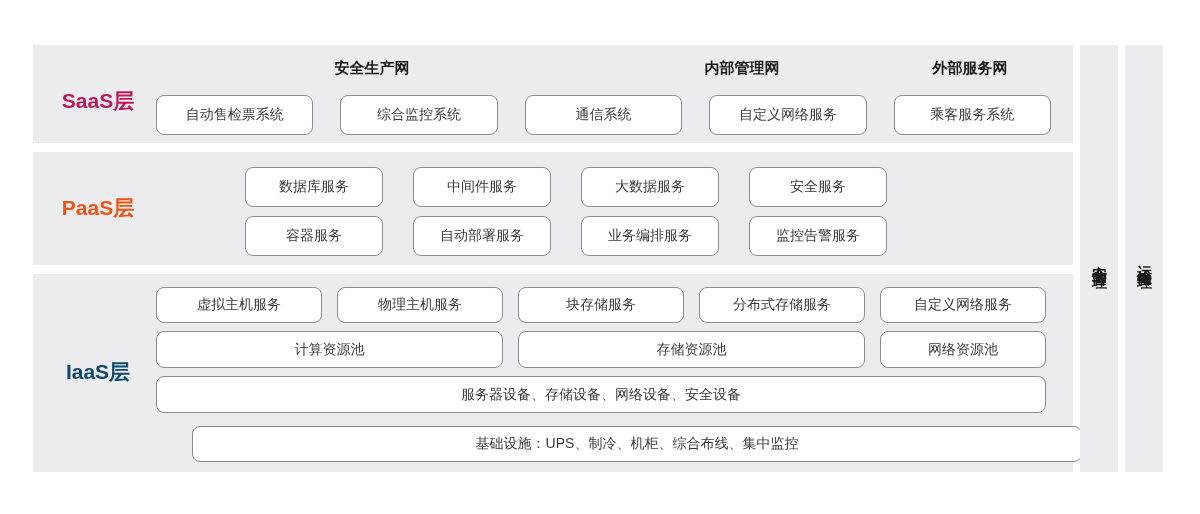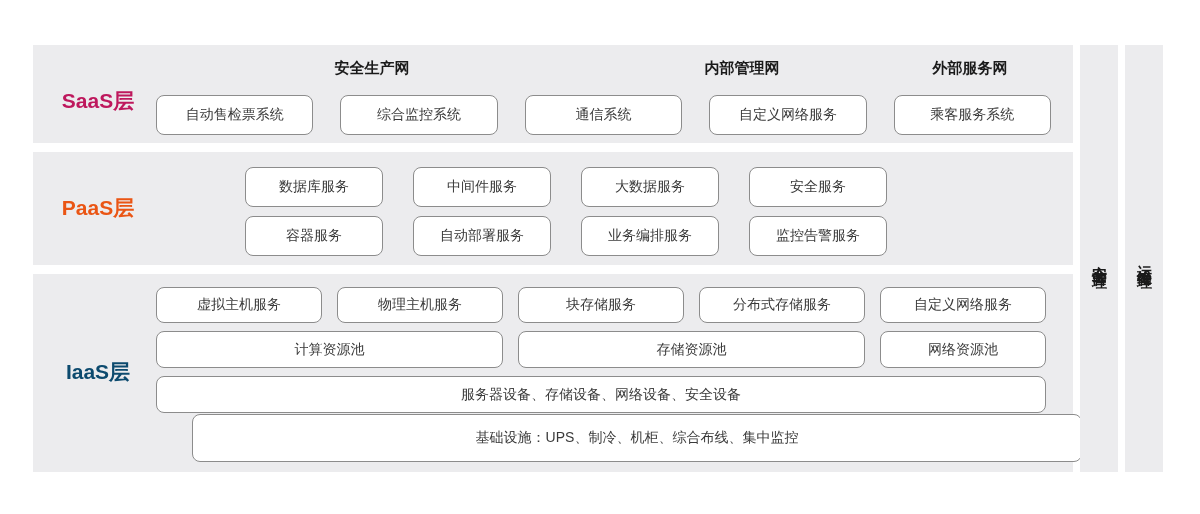--- a/index.html
+++ b/index.html
@@ -57,21 +57,21 @@
   #paas-row-1 { top: 15px; }
   #paas-row-2 { top: 64px; }
   
   .iaas-row   { left: 123px; width: 890px; gap: 15px; }
   #iaas-row-1 { top: 13px;  height: 36px; }
   #iaas-row-2 { top: 57px;  height: 37px; }
   #iaas-row-2 .box { flex: none; }
   #iaas-row-2 .pool-wide { width: 347px; }
   #iaas-row-2 .pool-narrow { width: 166px; }
   #iaas-row-3 { top: 102px; height: 37px; }
-  #iaas-row-4 { top: 140px; height: 48px; padding-left: 36px; }
+  #iaas-row-4 { top: 152px; height: 36px; padding-left: 36px; }
   
   .side-bar {
     position: absolute;
     top: 45px;
     width: 38px;
     height: 427px;
     background: #ececee;
     display: flex;
     align-items: center;
     justify-content: center;

